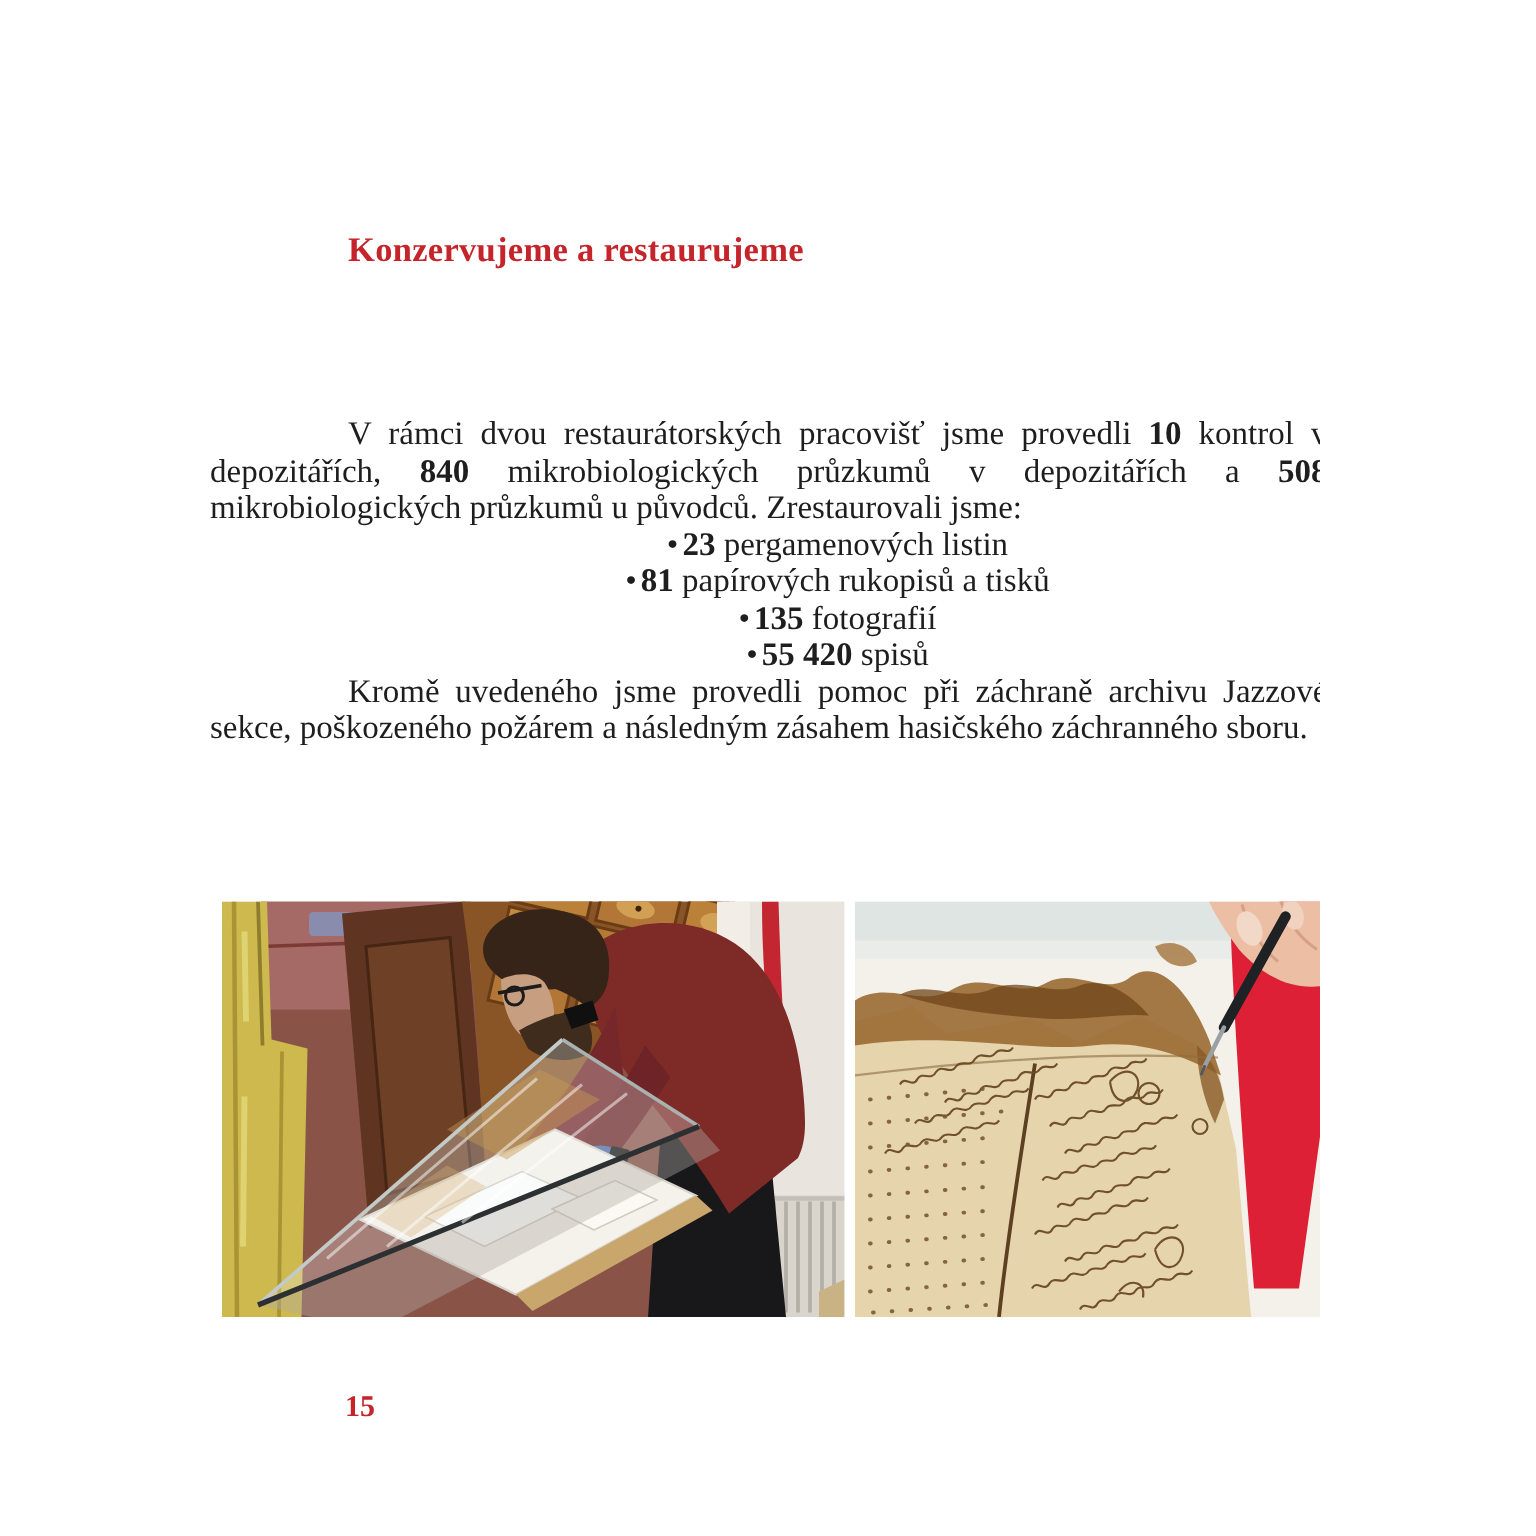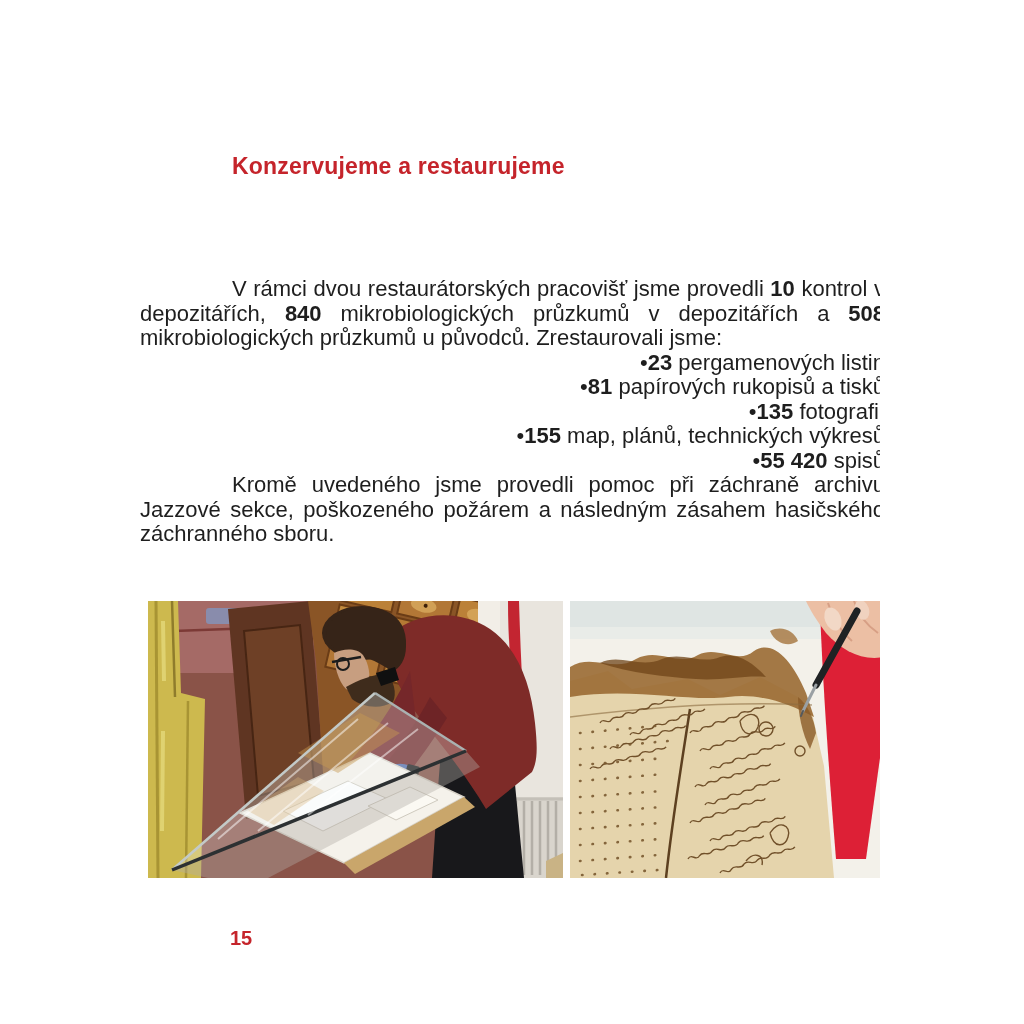--- a/index.html
+++ b/index.html
@@ -4,38 +4,38 @@
 <style>
   :root{
     --accent:#c5242b;
     --text:#1e1e1e;
   }
   html,body{margin:0;padding:0;background:#ffffff;}
   .page{
     position:relative;
     width:880px;height:1024px;
     background:#ffffff;
-    font-family:Liberation Sans, sans-serif;
+    font-family:Liberation Serif, serif;
     overflow:hidden;
   }
   .heading{
     position:absolute;left:232px;top:153px;margin:0;
     font-size:23px;line-height:27px;font-weight:bold;
     color:var(--accent);letter-spacing:0.2px;
   }
   .content{
     position:absolute;left:140px;top:277px;width:745px;
     color:var(--text);font-size:22px;line-height:24.5px;
     text-align:justify;
   }
   .content p{margin:0;}
   .intro{text-indent:92px;}
   .closing{text-indent:92px;}
   .content b{font-weight:bold;}
-  ul.restored{list-style:none;margin:0;padding:0 0 0 89px;text-align:right;}
+  ul.restored{list-style:none;margin:0;padding:0 0 0 89px;text-align:center;}
   ul.restored li{line-height:24.5px;}
   .dot{display:inline-block;width:13px;color:var(--text);}
   figure{position:absolute;margin:0;}
   figure svg{display:block;}
   .photo-left{left:148px;top:601px;width:415px;height:277px;}
   .photo-right{left:570px;top:601px;width:314px;height:277px;}
   .page-number{
     position:absolute;left:230px;top:927px;
     font-size:20px;font-weight:bold;color:var(--accent);
   }
@@ -47,21 +47,20 @@
 
   <h1 class="heading">Konzervujeme a restaurujeme</h1>
 
   <div class="content">
     <p class="intro"><span>V rámci dvou restaurátorských pracovišť jsme provedli </span><b>10</b><span> kontrol v depozitářích, </span><b>840</b><span> mikrobiologických průzkumů v depozitářích a </span><b>508</b><span> mikrobiologických průzkumů u původců. Zrestaurovali jsme:</span></p>
 
     <ul class="restored">
       <li><span class="dot">•</span><b>23</b> <span>pergamenových listin</span></li>
       <li><span class="dot">•</span><b>81</b> <span>papírových rukopisů a tisků</span></li>
       <li><span class="dot">•</span><b>135</b> <span>fotografií</span></li>
-      <li><span class="dot">•</span><b>155</b> <span>map, plánů, technických výkresů</span></li>
       <li><span class="dot">•</span><b>55 420</b> <span>spisů</span></li>
     </ul>
 
     <p class="closing">Kromě uvedeného jsme provedli pomoc při záchraně archivu Jazzové sekce, poškozeného požárem a následným zásahem hasičského záchranného sboru.</p>
   </div>
 
   <figure class="photo-left" role="img" aria-label="Restaurátor v červeném svetru s modrými rukavicemi zvedá skleněný kryt vitríny">
     <svg width="415" height="277" viewBox="0 0 415 277">
 
       <rect x="0" y="0" width="415" height="277" fill="#ebe7df"></rect>

